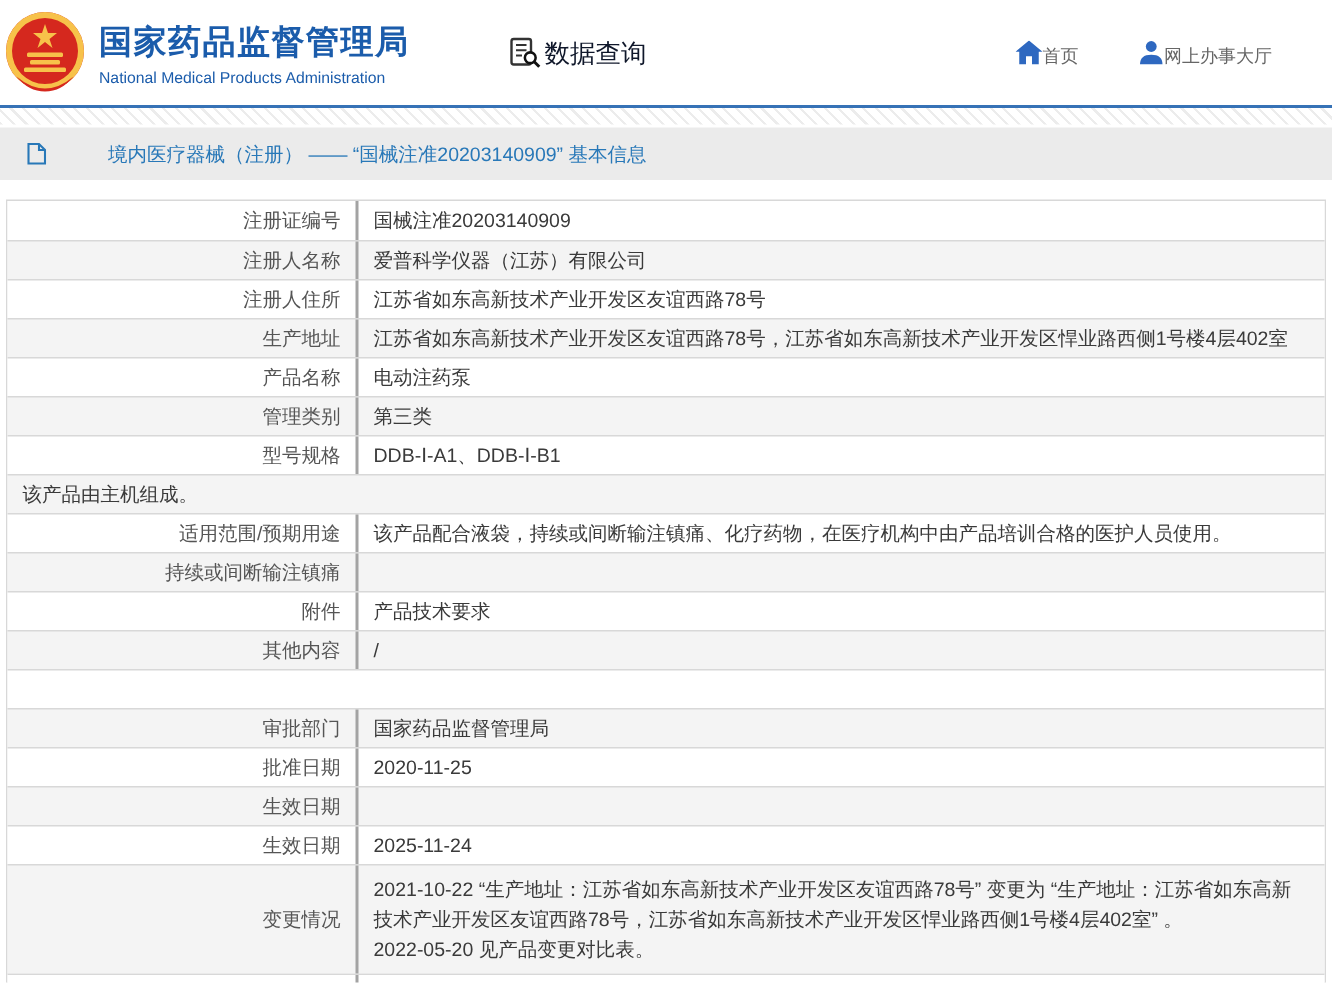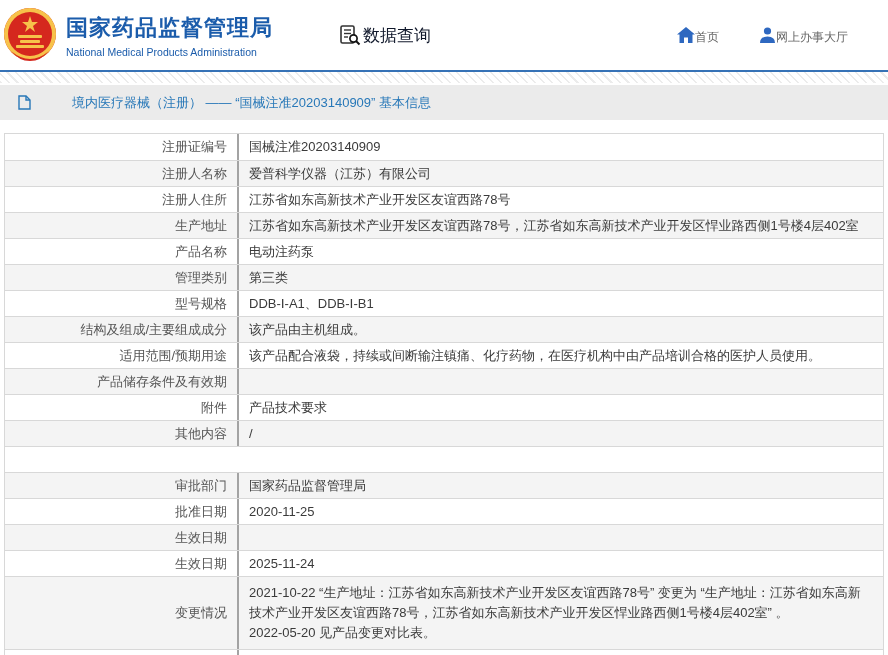--- a/index.html
+++ b/index.html
@@ -129,29 +129,28 @@
   </div>
   <div class="trow">
     <div class="tlabel">管理类别</div>
     <div class="tvalue">第三类</div>
   </div>
   <div class="trow">
     <div class="tlabel">型号规格</div>
     <div class="tvalue">DDB-Ⅰ-A1、DDB-Ⅰ-B1</div>
   </div>
   <div class="trow">
-    <div class="tlabel">结构及组成/主要组成成分</div>
     <div class="tvalue">该产品由主机组成。</div>
   </div>
   <div class="trow">
     <div class="tlabel">适用范围/预期用途</div>
     <div class="tvalue">该产品配合液袋，持续或间断输注镇痛、化疗药物，在医疗机构中由产品培训合格的医护人员使用。</div>
   </div>
   <div class="trow">
-    <div class="tlabel">产品储存条件及有效期</div>
+    <div class="tlabel">持续或间断输注镇痛</div>
     <div class="tvalue"></div>
   </div>
   <div class="trow">
     <div class="tlabel">附件</div>
     <div class="tvalue">产品技术要求</div>
   </div>
   <div class="trow">
     <div class="tlabel">其他内容</div>
     <div class="tvalue">/</div>
   </div>

